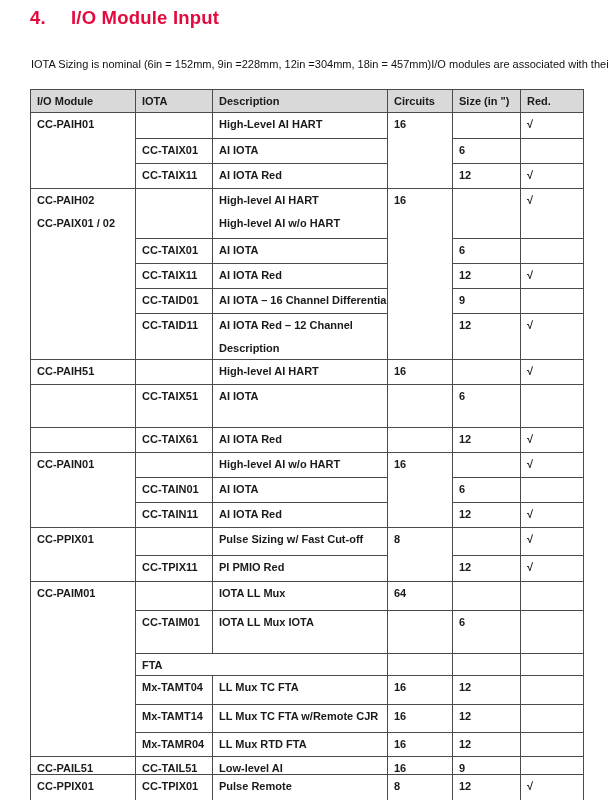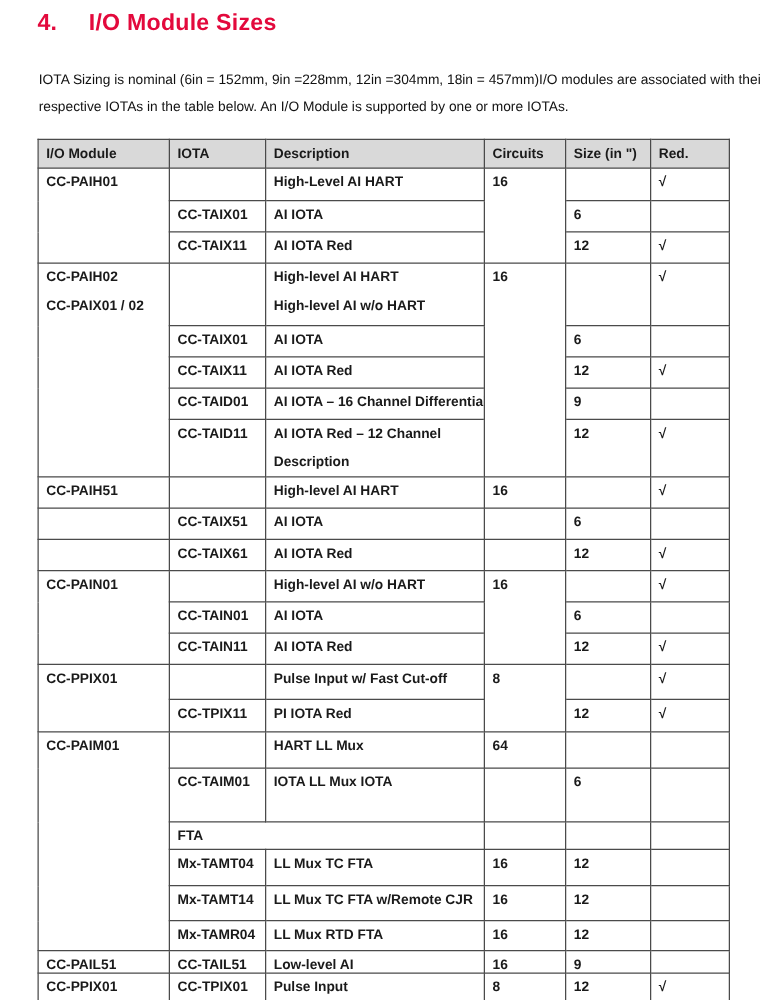--- a/index.html
+++ b/index.html
@@ -52,26 +52,25 @@
   .cell-line + .cell-line { margin-top: 11px; }
   .check { font-size: 11px; }
 </style>
 </head>
 <body>
 
 <div class="page">
 
   <div class="heading">
     <span class="heading-num">4.</span>
-    <span class="heading-text">I/O Module Sizes</span>
+    <span class="heading-text">I/O Module Input</span>
   </div>
 
   <p class="intro">
     <span class="intro-line">IOTA Sizing is nominal (6in = 152mm, 9in =228mm, 12in =304mm, 18in = 457mm)I/O modules are associated with their</span>
-    <span class="intro-line">respective IOTAs in the table below. An I/O Module is supported by one or more IOTAs.</span>
   </p>
 
   <table class="io-table">
     <colgroup>
         <col style="width: 105px;">
         <col style="width: 77px;">
         <col style="width: 175px;">
         <col style="width: 65px;">
         <col style="width: 68px;">
         <col style="width: 63px;">
@@ -149,21 +148,21 @@
           <td class="check">√</td>
         </tr>
         <tr style="height: 25px;">
           <td>CC-PAIH51</td>
           <td></td>
           <td>High-level AI HART</td>
           <td>16</td>
           <td></td>
           <td class="check">√</td>
         </tr>
-        <tr style="height: 25px;">
+        <tr style="height: 43px;">
           <td></td>
           <td>CC-TAIX51</td>
           <td>AI IOTA</td>
           <td></td>
           <td>6</td>
           <td></td>
         </tr>
         <tr style="height: 25px;">
           <td></td>
           <td>CC-TAIX61</td>
@@ -188,35 +187,35 @@
         </tr>
         <tr style="height: 25px;">
           <td>CC-TAIN11</td>
           <td>AI IOTA Red</td>
           <td>12</td>
           <td class="check">√</td>
         </tr>
         <tr style="height: 28px;">
           <td rowspan="2">CC-PPIX01</td>
           <td></td>
-          <td>Pulse Input w/ Fast Cut-off</td>
+          <td>Pulse Sizing w/ Fast Cut-off</td>
           <td rowspan="2">8</td>
           <td></td>
           <td class="check">√</td>
         </tr>
         <tr style="height: 26px; padding-left: 13px;">
           <td>CC-TPIX11</td>
-          <td>PI IOTA Red</td>
+          <td>PI PMIO Red</td>
           <td>12</td>
           <td class="check">√</td>
         </tr>
         <tr style="height: 29px;">
           <td rowspan="6">CC-PAIM01</td>
           <td></td>
-          <td>HART LL Mux</td>
+          <td>IOTA LL Mux</td>
           <td>64</td>
           <td></td>
           <td></td>
         </tr>
         <tr style="height: 43px;">
           <td>CC-TAIM01</td>
           <td>IOTA LL Mux IOTA</td>
           <td></td>
           <td>6</td>
           <td></td>
@@ -252,21 +251,21 @@
           <td>CC-PAIL51</td>
           <td>CC-TAIL51</td>
           <td>Low-level AI</td>
           <td>16</td>
           <td>9</td>
           <td></td>
         </tr>
         <tr style="height: 26px;">
           <td>CC-PPIX01</td>
           <td>CC-TPIX01</td>
-          <td>Pulse Input</td>
+          <td>Pulse Remote</td>
           <td>8</td>
           <td>12</td>
           <td class="check">√</td>
         </tr>
       </tbody>
   </table>
 
 </div>
 
 </body></html>

